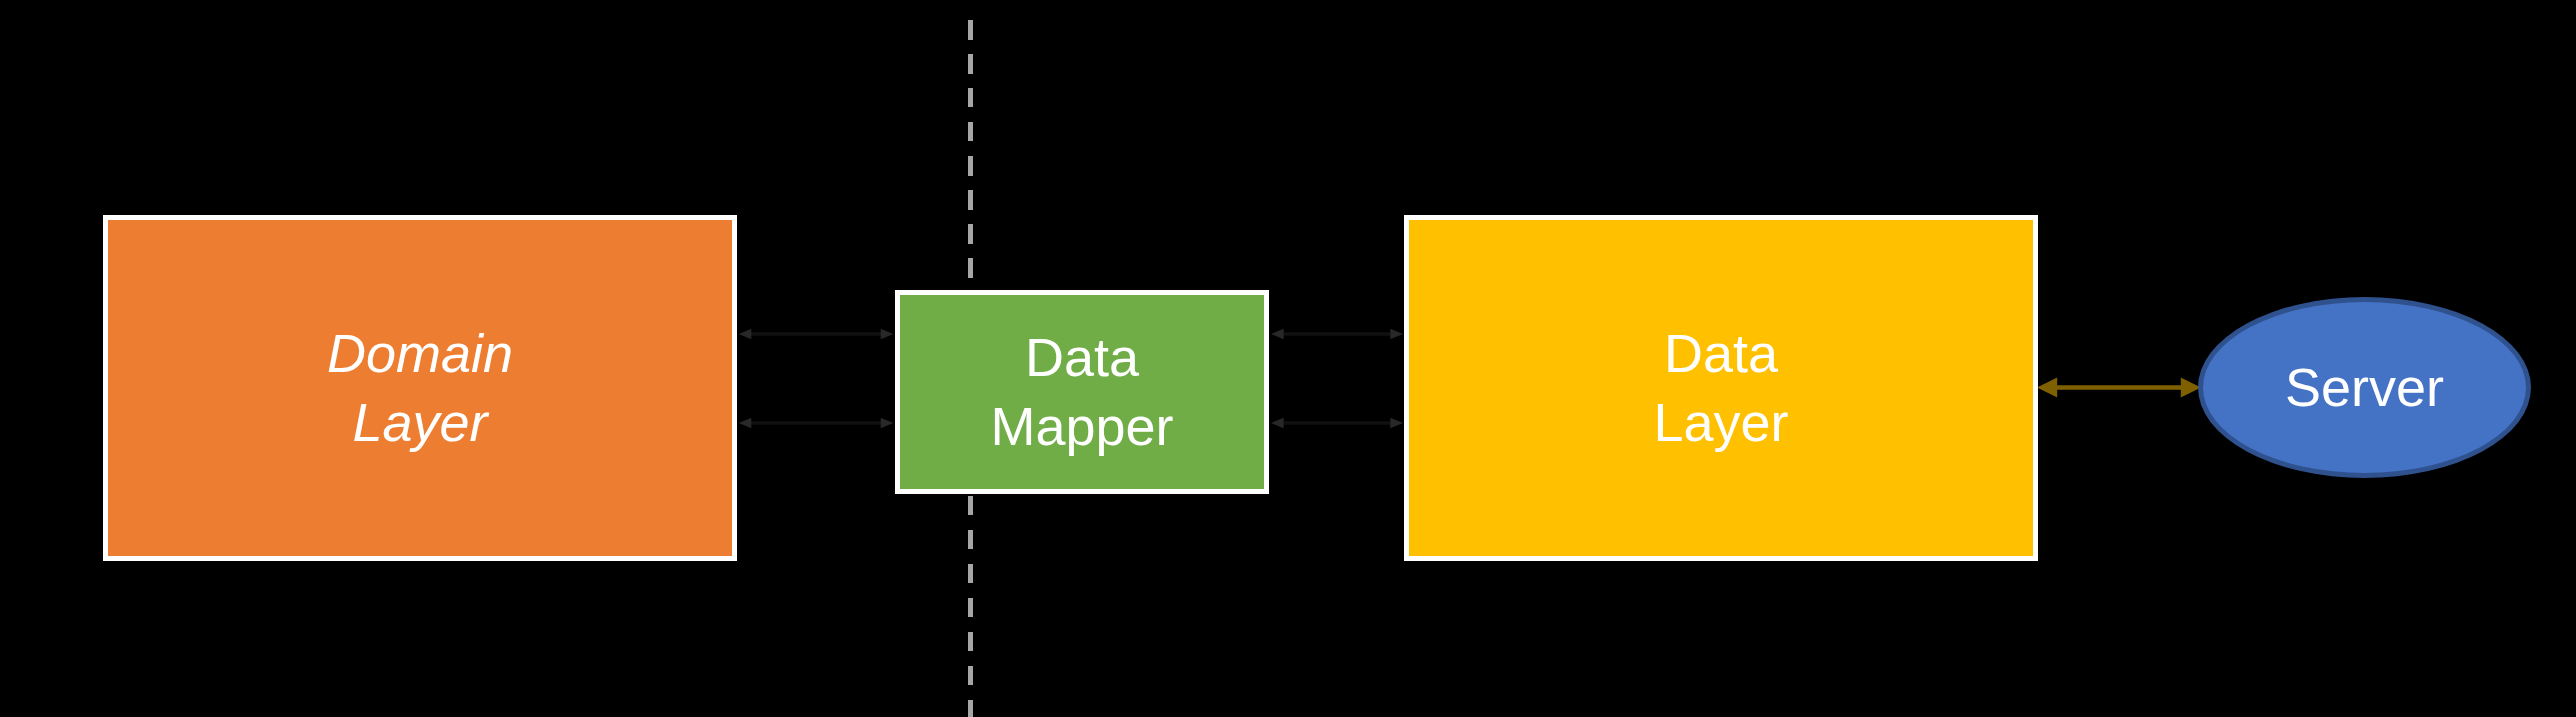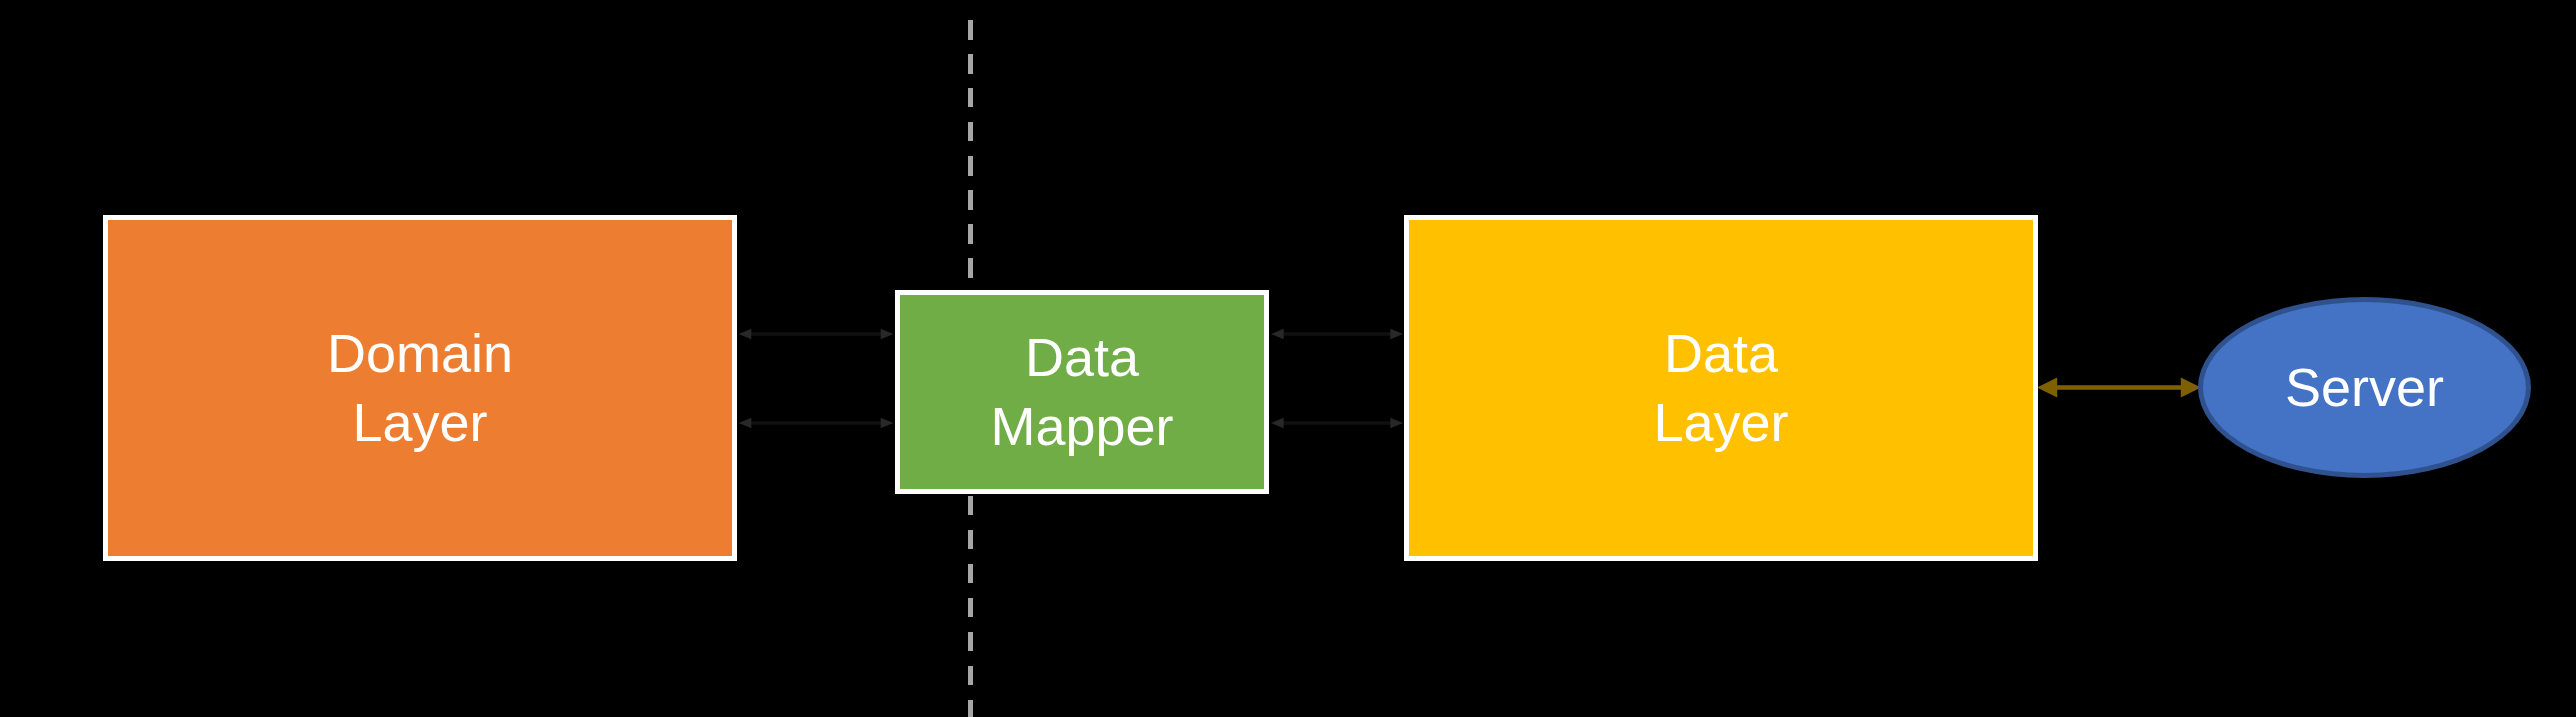--- a/index.html
+++ b/index.html
@@ -27,20 +27,21 @@
   .node .label {
     white-space: pre-line;
     font-weight: 400;
   }
 
   #domain-layer {
     left: 103px; top: 215px; width: 634px; height: 346px;
     background: #ED7D31;
     border: 5.4px solid #ffffff;
     z-index: 2;
+    font-style: italic;
   }
   #data-mapper {
     left: 895px; top: 290px; width: 374px; height: 204px;
     background: #70AD47;
     border: 5.4px solid #ffffff;
     z-index: 2;
   }
   #data-layer {
     left: 1404px; top: 215px; width: 634px; height: 346px;
     background: #FFC000;

